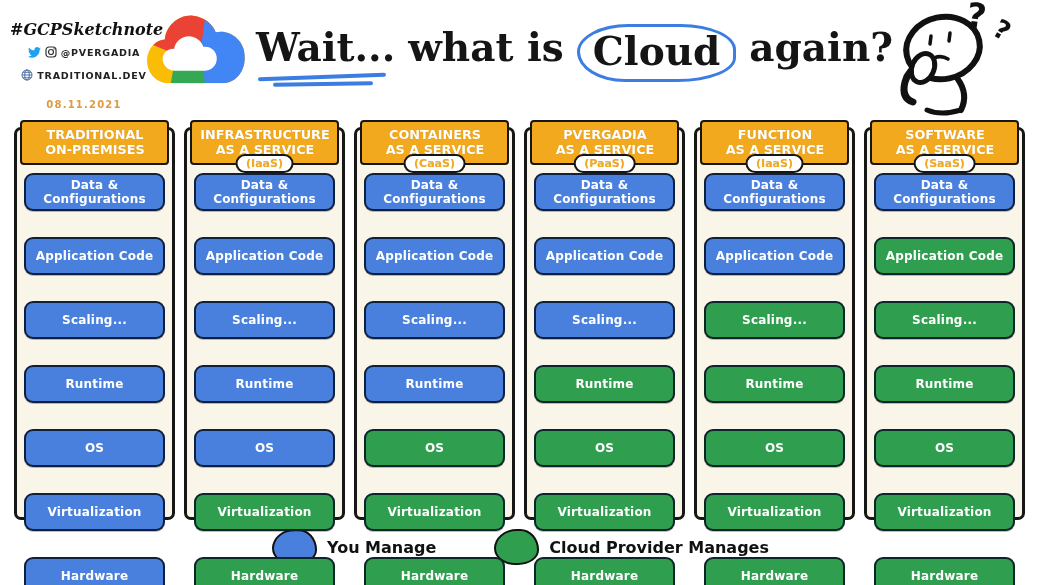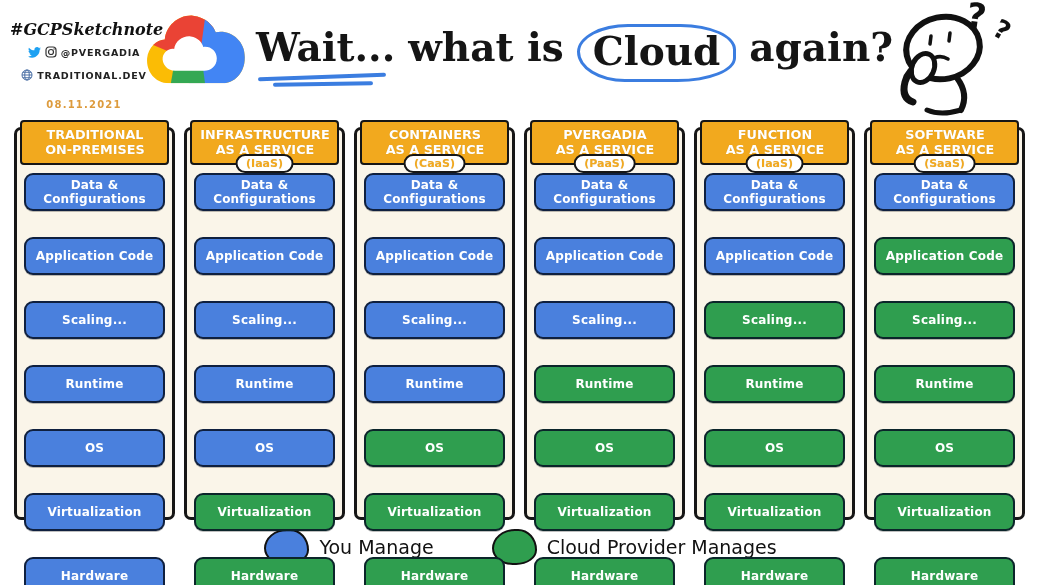--- a/index.html
+++ b/index.html
@@ -55,21 +55,21 @@
     color:#fff;font-weight:bold;font-size:12px;letter-spacing:0.2px;
     display:flex;align-items:center;justify-content:center;text-align:center;
     box-shadow:0 1px 0 rgba(0,0,0,0.25);
   }
   .owner-you{background:var(--you);}
   .owner-provider{background:var(--provider);}
   
   .legend{position:absolute;top:529px;left:0;width:100%;display:flex;justify-content:center;gap:58px;}
   .legend-item{display:flex;align-items:center;gap:10px;}
   .swatch{width:45px;height:36px;border:2.5px solid #111;border-radius:55% 45% 50% 50% / 58% 62% 45% 50%;}
-  .legend-label{font-size:19px;font-weight:normal;color:#111;font-family:"DejaVu Sans", sans-serif;}
+  .legend-label{font-size:16px;font-weight:bold;color:#111;font-family:"DejaVu Sans", sans-serif;}
   svg text{font-family:"DejaVu Sans", sans-serif;}
 </style>
 </head>
 <body>
 
 <div class="branding">
   <div class="hashtag">#GCPSketchnote</div>
   <div class="line">
     <span>
       <svg width="13" height="11" viewBox="0 0 24 20">

